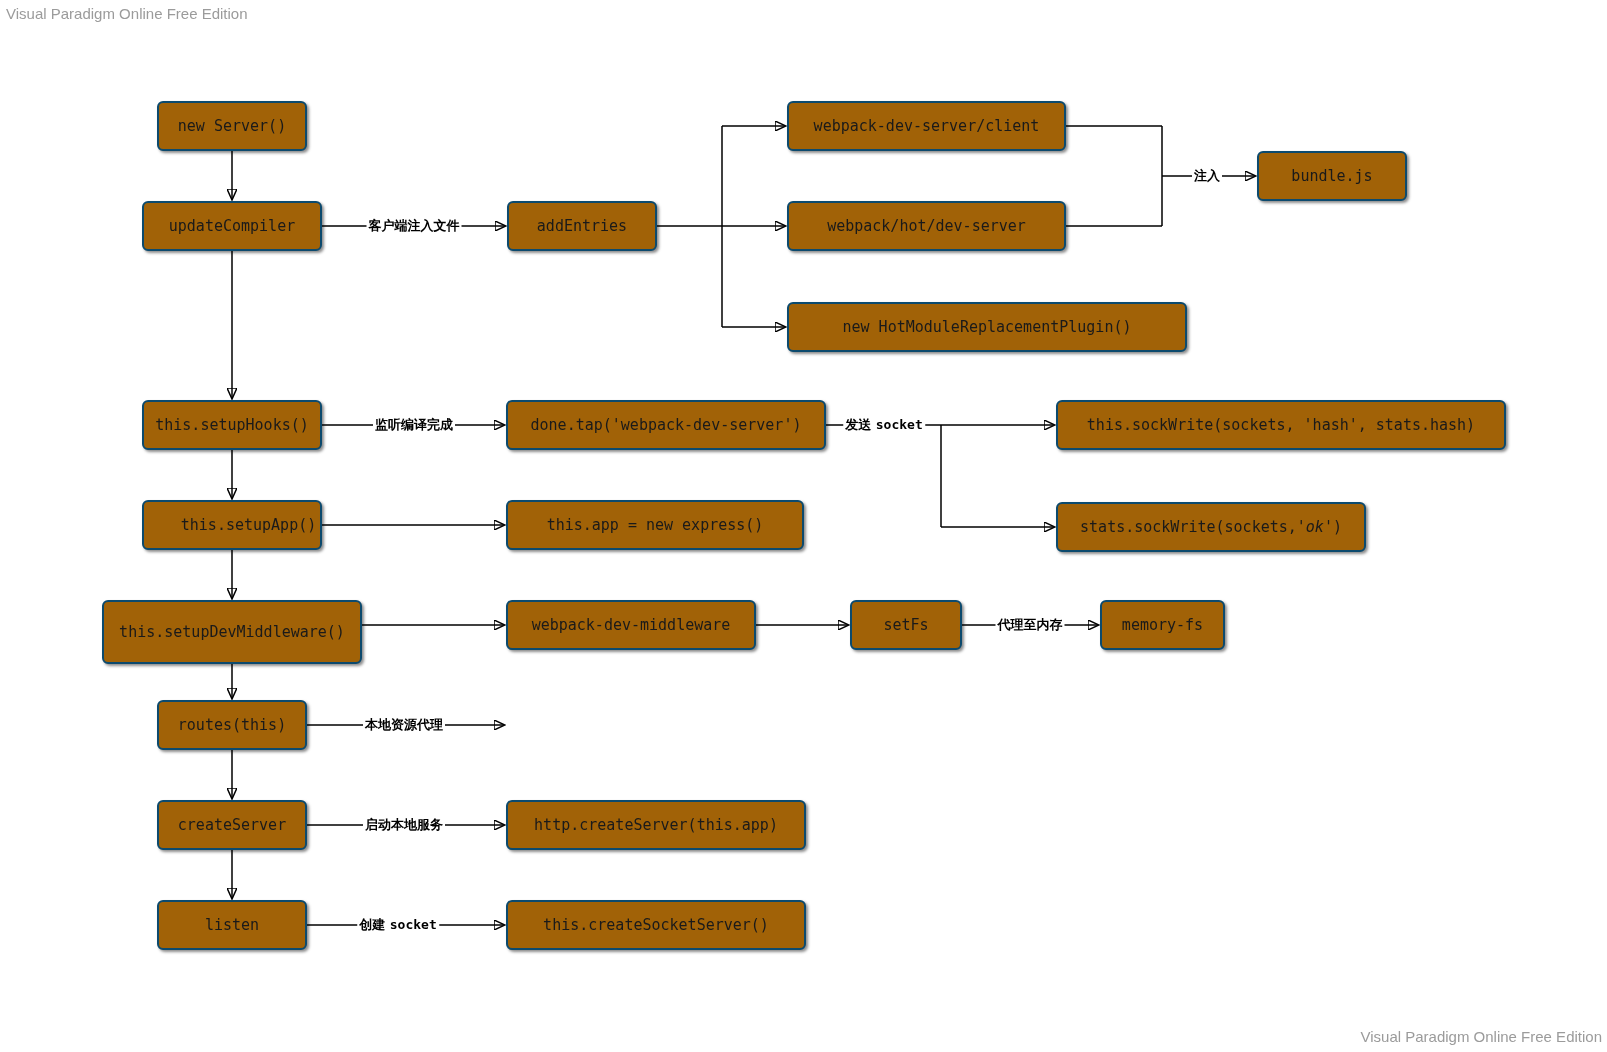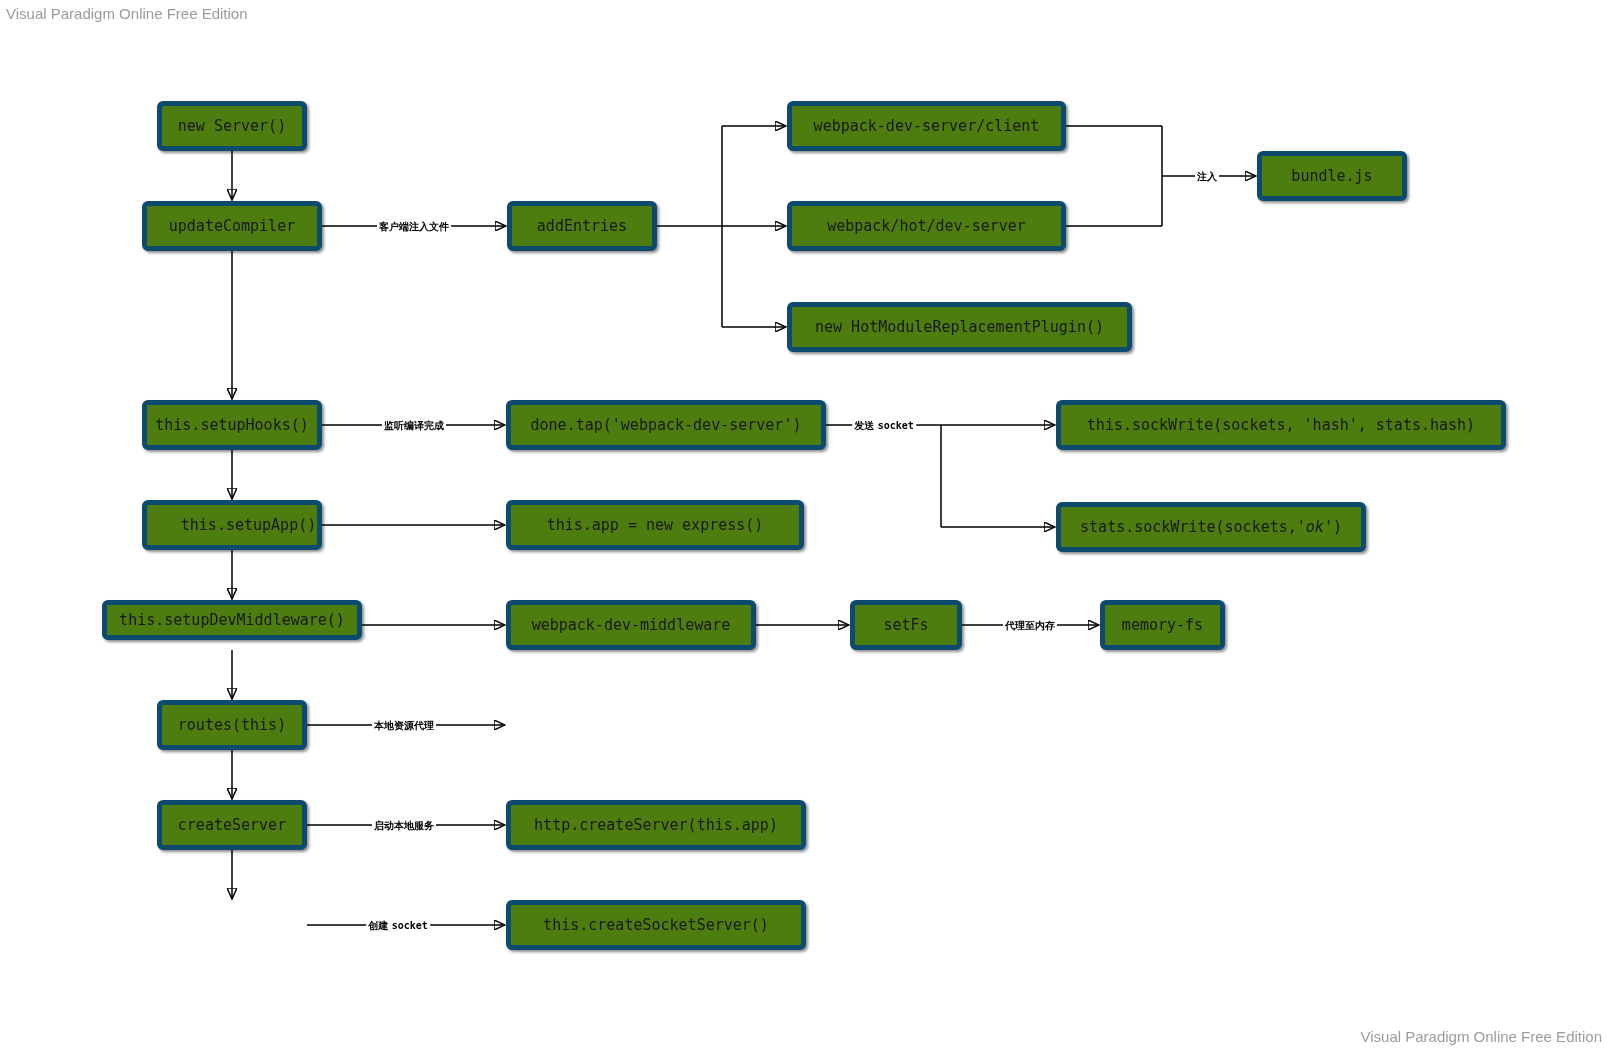--- a/index.html
+++ b/index.html
@@ -25,38 +25,38 @@
     fill: none;
     stroke: #000000;
     stroke-width: 1.5;
   }
   .node {
     position: absolute;
     box-sizing: border-box;
     display: flex;
     align-items: center;
     justify-content: center;
-    background: #4d7c0f;
-    border: 5px solid #0c4a6e;
+    background: #a16207;
+    border: 2px solid #0c4a6e;
     border-radius: 6px;
     box-shadow: 2px 2px 3px rgba(0,0,0,0.45);
     font-size: 15px;
     color: #1A1A1A;
     white-space: nowrap;
   }
   .node .italic { font-style: italic; }
   .node.italic-node { font-style: italic; }
   .edge-label {
     position: absolute;
     transform: translate(-50%, -50%);
     background: #ffffff;
     padding: 0 2px;
     font-family: "DejaVu Sans", "Liberation Sans", sans-serif;
     font-weight: bold;
-    font-size: 10px;
+    font-size: 13px;
     color: #000000;
     white-space: nowrap;
     line-height: 1.1;
   }
   .edge-label .code {
     font-family: "DejaVu Sans Mono", "Liberation Mono", monospace;
     font-weight: bold;
   }
   .watermark {
     position: absolute;
@@ -134,21 +134,21 @@
   </div>
 
   <div class="node" style="left:787px; top:101px; width:279px; height:50px;">
     <span>webpack-dev-server/client</span>
   </div>
 
   <div class="node" style="left:787px; top:201px; width:279px; height:50px;">
     <span>webpack/hot/dev-server</span>
   </div>
 
-  <div class="node" style="left:787px; top:302px; width:345px; height:50px;">
+  <div class="node" style="left:787px; top:302px; width:400px; height:50px;">
     <span>new HotModuleReplacementPlugin()</span>
   </div>
 
   <div class="node" style="left:1257px; top:151px; width:150px; height:50px;">
     <span>bundle.js</span>
   </div>
 
   <div class="node" style="left:142px; top:400px; width:180px; height:50px;">
     <span>this.setupHooks()</span>
   </div>
@@ -168,21 +168,21 @@
   <div class="node" style="left:506px; top:500px; width:298px; height:50px;">
     <span>this.app = new express()</span>
   </div>
 
   <div class="node" style="left:1056px; top:502px; width:310px; height:50px;">
     <span>stats.sockWrite(sockets, </span>
       <span class="italic">'ok'</span>
       <span>)</span>
   </div>
 
-  <div class="node" style="left:102px; top:600px; width:260px; height:40px;justify-content:center;">
+  <div class="node" style="left:102px; top:600px; width:260px; height:64px;justify-content:center;">
     <span>this.setupDevMiddleware()</span>
   </div>
 
   <div class="node" style="left:506px; top:600px; width:250px; height:50px;">
     <span>webpack-dev-middleware</span>
   </div>
 
   <div class="node" style="left:850px; top:600px; width:112px; height:50px;">
     <span>setFs</span>
   </div>
@@ -197,20 +197,23 @@
 
 
   <div class="node" style="left:157px; top:800px; width:150px; height:50px;">
     <span>createServer</span>
   </div>
 
   <div class="node" style="left:506px; top:800px; width:300px; height:50px;">
     <span>http.createServer(this.app)</span>
   </div>
 
+  <div class="node" style="left:157px; top:900px; width:150px; height:50px;">
+    <span>listen</span>
+  </div>
 
   <div class="node" style="left:506px; top:900px; width:300px; height:50px;">
     <span>this.createSocketServer()</span>
   </div>
 
   <div class="edge-label" style="left:414px; top:226px;">客户端注入文件</div>
 
   <div class="edge-label" style="left:1207px; top:176px;">注入</div>
 
   <div class="edge-label" style="left:414px; top:425px;">监听编译完成</div>

